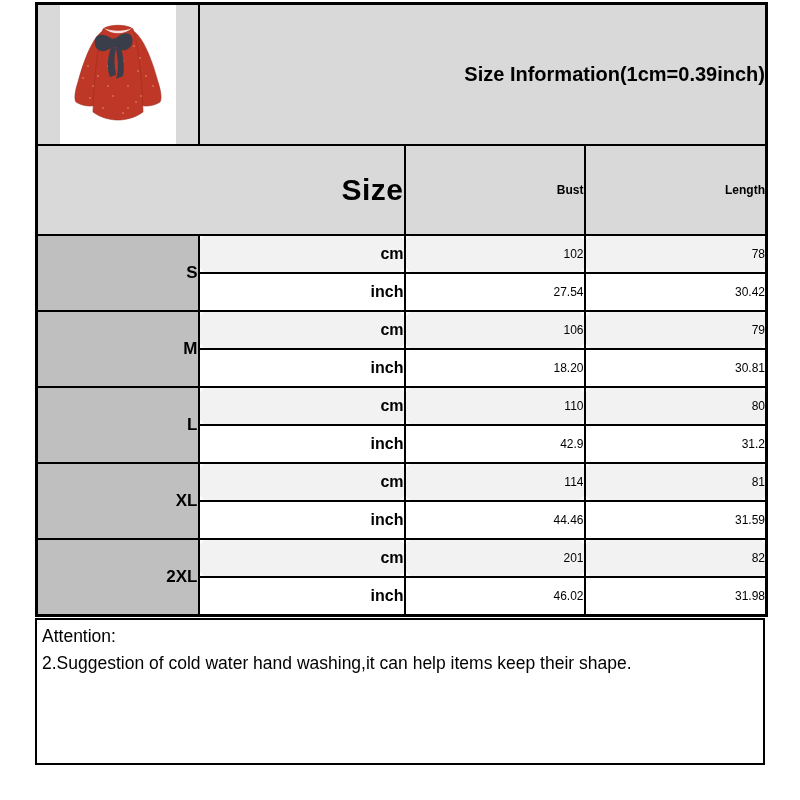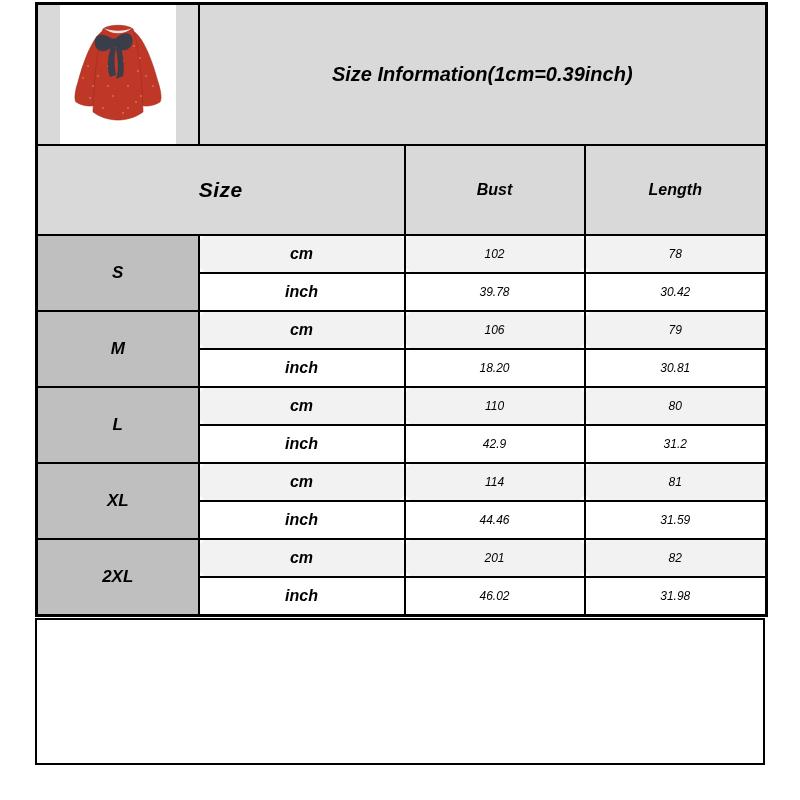--- a/index.html
+++ b/index.html
@@ -16,44 +16,43 @@
   .sheet { position: absolute; left: 35px; top: 2px; width: 730px; }
 
   table.size-table {
     border-collapse: collapse;
     table-layout: fixed;
     width: 730px;
     border: 3px solid var(--border-color, #000);
   }
   .size-table td {
     border: 2px solid var(--border-color, #000);
-    text-align: center;
+    text-align: right;
     vertical-align: middle;
     padding: 0;
     overflow: hidden;
-    font-style: italic;
   }
   col.c1 { width: 162px; } col.c2 { width: 206px; }
   col.c3 { width: 180px; } col.c4 { width: 182px; }
 
   .top-row td { height: 139px; }
   .img-cell { background: var(--header-bg, #d9d9d9); }
   .photo {
     width: 116px; height: 139px; margin: 0 auto;
     background: var(--photo-bg, #fff);
     display: flex; align-items: center; justify-content: center;
   }
   .title-cell {
     background: var(--header-bg, #d9d9d9);
     font-weight: bold; font-size: 20px;
   }
 
   .colhead td { height: 88px; background: var(--header-bg, #d9d9d9); font-weight: bold; }
-  .size-big { font-size: 21px; letter-spacing: 0.5px; }
-  .colname  { font-size: 16px; }
+  .size-big { font-size: 30px; letter-spacing: 0.5px; }
+  .colname  { font-size: 12px; }
 
   tr.data td { height: 36px; }
   .size-label {
     background: var(--size-label-bg, #bfbfbf);
     font-weight: bold; font-size: 17px;
   }
   .unit { font-weight: bold; font-size: 16px; }
   .val  { font-weight: 400;  font-size: 12px; }
   .cm-row .unit,  .cm-row .val  { background: var(--cm-row-bg, #f2f2f2); border-radius: 10px; }
   .inch-row .unit,.inch-row .val{ background: var(--inch-row-bg, #ffffff); margin-top: 17px; }
@@ -140,21 +139,21 @@
     </tr>
 
     <tr class="data cm-row">
       <td class="size-label" rowspan="2">S</td>
       <td class="unit">cm</td>
       <td class="val">102</td>
       <td class="val">78</td>
     </tr>
     <tr class="data inch-row">
       <td class="unit">inch</td>
-      <td class="val">39.78</td>
+      <td class="val">27.54</td>
       <td class="val">30.42</td>
     </tr>
 
     <tr class="data cm-row">
       <td class="size-label" rowspan="2">M</td>
       <td class="unit">cm</td>
       <td class="val">106</td>
       <td class="val">79</td>
     </tr>
     <tr class="data inch-row">
@@ -195,14 +194,16 @@
     </tr>
     <tr class="data inch-row">
       <td class="unit">inch</td>
       <td class="val">46.02</td>
       <td class="val">31.98</td>
     </tr>
   </tbody>
     </table>
 
   <div class="attention">
+    <div>Attention:</div>
+    <div>2.Suggestion of cold water hand washing,it can help items keep their shape.</div>
   </div>
 </div>
 
 </body></html>

